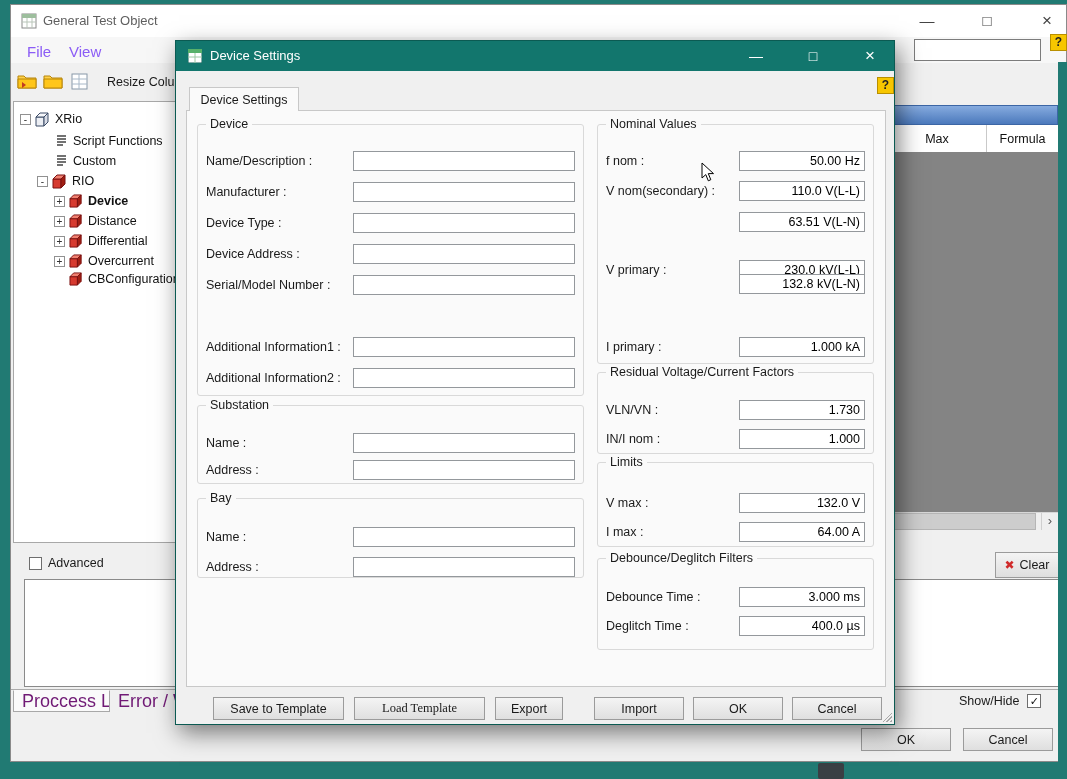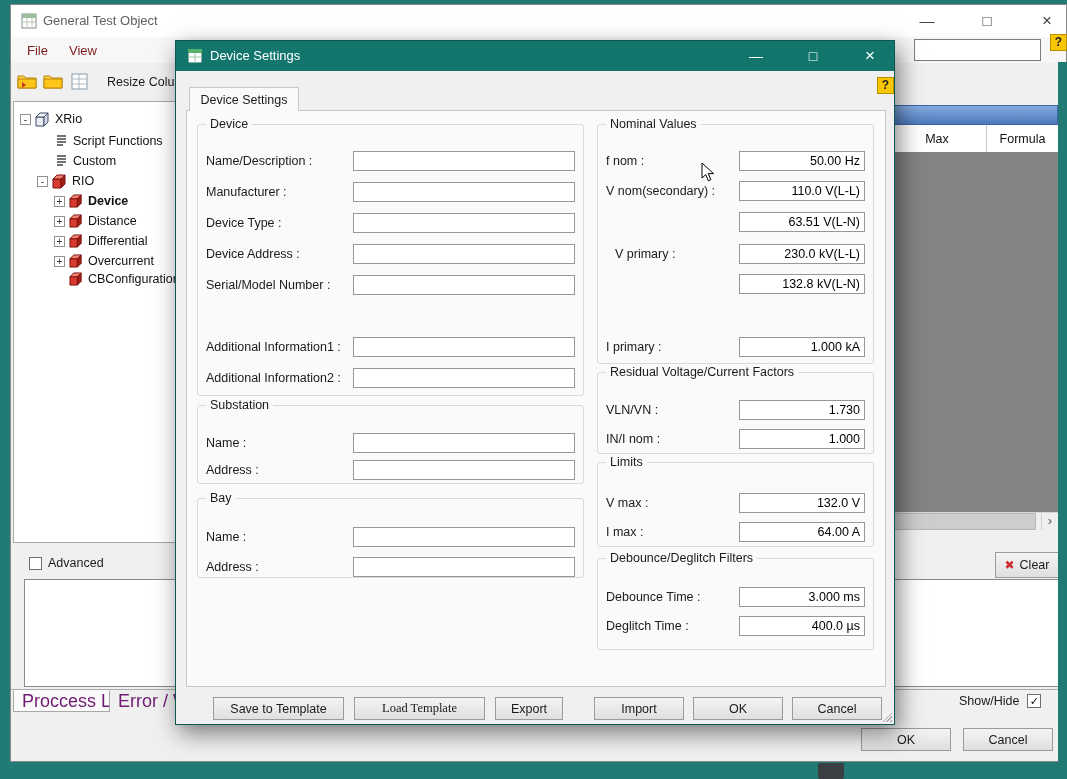--- a/index.html
+++ b/index.html
@@ -12,21 +12,21 @@
   .abs { position:absolute; }
 
   
   .main-window { position:absolute; left:10px; top:4px; width:1057px; height:758px;
     background:#F0F0F0; border:1px solid #8A8A8A; }
   .titlebar { position:absolute; left:0; top:0; width:100%; height:32px; background:#FFFFFF; }
   .win-title { position:absolute; left:32px; top:8px; color:#5f5f5f; font-size:13px; }
   .win-ctrl { position:absolute; top:0; width:42px; height:32px; text-align:center; line-height:32px;
     color:#444; font-size:15px; cursor:default; }
   .menubar { position:absolute; left:0; top:32px; width:100%; height:26px; background:#F7F7F7; }
-  .menu-item { position:absolute; top:4px; padding:2px 8px; font-size:13px; color:#7f1d1d; }
+  .menu-item { position:absolute; top:4px; padding:2px 8px; font-size:15px; color:#8b5cf6; }
   .toolbar { position:absolute; left:0; top:58px; width:100%; height:36px; background:#F0F0F0; }
   .tool-btn { position:absolute; top:6px; width:24px; height:24px; display:flex; align-items:center; justify-content:center; }
   .tool-label { position:absolute; left:96px; top:12px; white-space:nowrap; color:#1a1a1a; }
 
   .header-input { position:absolute; left:903px; top:34px; width:127px; height:22px;
     border:1px solid #7c7c7c; background:#fff; font:12px "Liberation Sans",sans-serif; padding:0 4px; }
   .help-btn { position:absolute; width:17px; height:17px; background:#F7C600; border:1px solid #B98F00;
     text-align:center; line-height:15px; font-weight:bold; font-size:12px; color:#222; }
 
   
@@ -346,21 +346,21 @@
         <input class="tb num" value="50.00 Hz" style="">
       </div>
       <div class="gb-row" style="top:56px;">
         <span class="lbl">V nom(secondary) :</span>
         <input class="tb num" value="110.0 V(L-L)" style="">
       </div>
       <div class="gb-row" style="top:87px;">
         <span class="lbl"></span>
         <input class="tb num" value="63.51 V(L-N)" style="">
       </div>
-      <div class="gb-row" style="top:119px;margin-left:9px;">
+      <div class="gb-row" style="top:135px;">
         <span class="lbl">V primary :</span>
         <input class="tb num" value="230.0 kV(L-L)" style="">
       </div>
       <div class="gb-row" style="top:149px;">
         <span class="lbl"></span>
         <input class="tb num" value="132.8 kV(L-N)" style="">
       </div>
       <div class="gb-row" style="top:212px;">
         <span class="lbl">I primary :</span>
         <input class="tb num" value="1.000 kA" style="">

